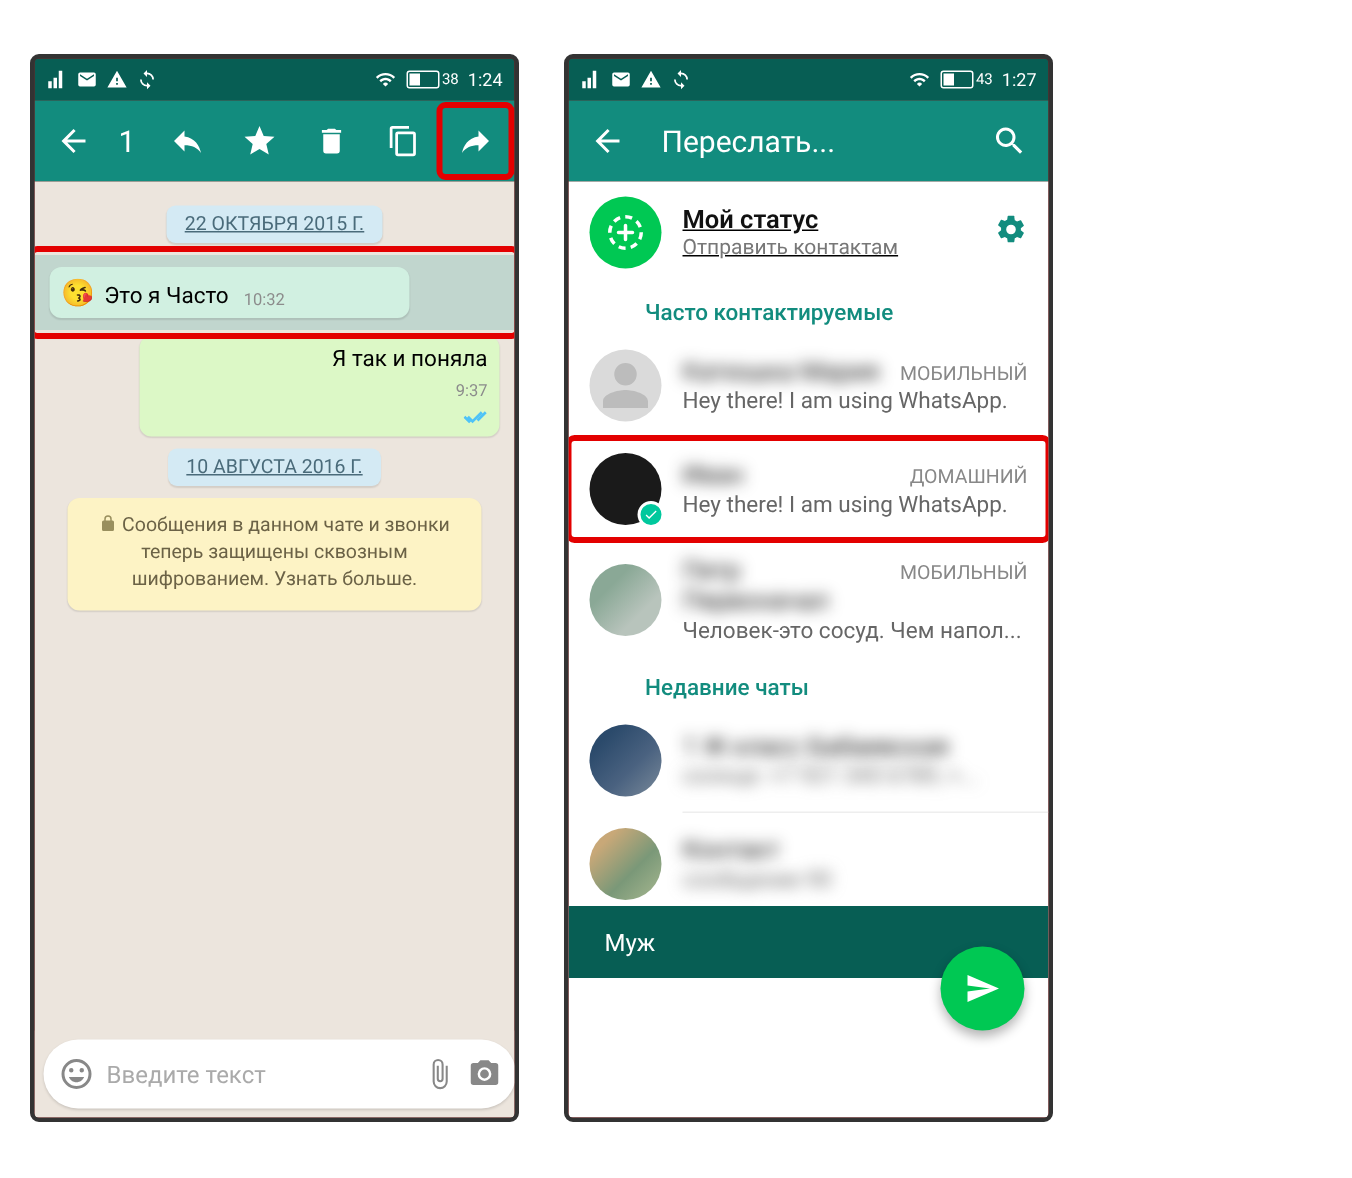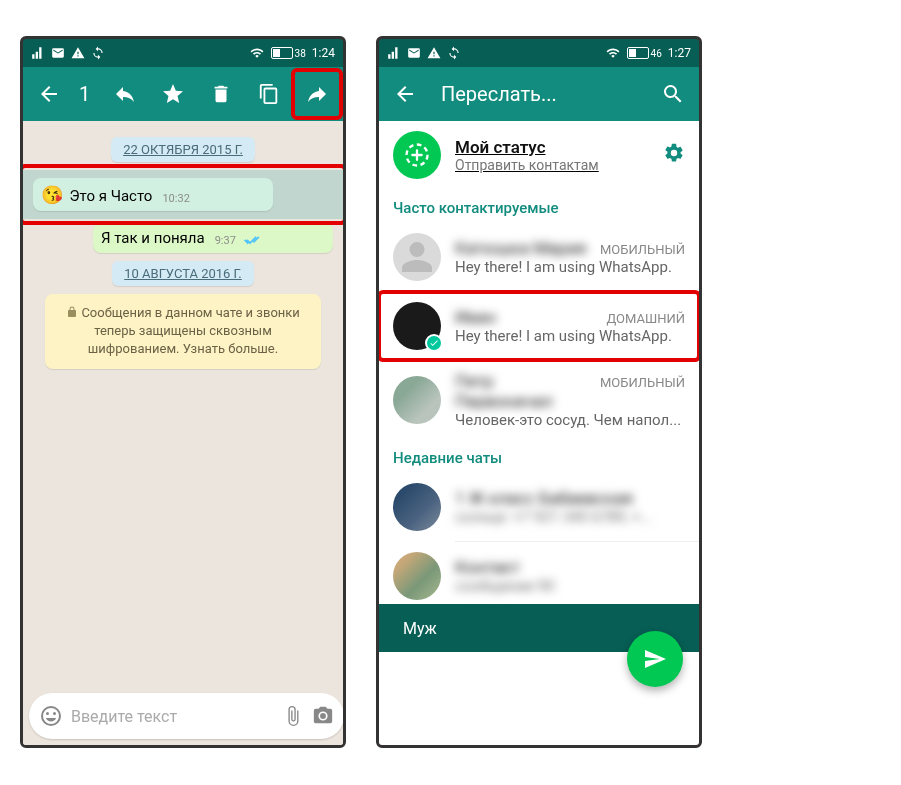--- a/index.html
+++ b/index.html
@@ -14,21 +14,21 @@
   .count { font-size: 20px; flex: 1; padding-left: 4px; }
   .screen-title { font-size: 20px; flex: 1; padding-left: 10px; }
   .red-box { position: absolute; border: 4px solid #e30000; border-radius: 6px; pointer-events: none; z-index: 10; }
   .chat-bg { flex: 1; background: #ece5dd; overflow: hidden; position: relative; display: flex; flex-direction: column; }
   .chat-scroll { flex: 1; padding: 8px 10px; overflow: hidden; }
   .date-pill { background: #d4eaf4; color: #4a6b7a; font-size: 13px; padding: 5px 12px; border-radius: 6px; display: block; width: fit-content; margin: 8px auto; box-shadow: 0 1px 1px rgba(0,0,0,.1); text-decoration: underline; }
   .bubble { max-width: 80%; padding: 6px 8px 6px 8px; border-radius: 8px; margin: 4px 0; box-shadow: 0 1px 1px rgba(0,0,0,.1); position: relative; font-size: 15px; display: flex; align-items: flex-end; gap: 6px; }
   .bubble.in { background: #fff; }
   .bubble.in.selected { background: #d1f0e1; }
   .row-selected { background: rgba(0, 150, 136, 0.18); margin: 0 -10px; padding: 4px 10px; }
-  .bubble.out { background: #dcf8c6; margin-left: auto; }
+  .bubble.out { background: #dcf8c6; margin-left: auto; flex-direction: column; }
   .btime { font-size: 11px; color: #8c8c8c; margin-left: 4px; }
   .ticks { display: inline-flex; margin-left: 2px; }
   .sys-pill { background: #fdf3c5; color: #6b6246; font-size: 13px; padding: 10px 14px; border-radius: 8px; margin: 8px auto; text-align: center; max-width: 92%; line-height: 1.4; box-shadow: 0 1px 1px rgba(0,0,0,.1); }
   .input-bar { display: flex; align-items: center; padding: 6px 6px; gap: 6px; background: #ece5dd; }
   .input-pill { flex: 1; background: #fff; border-radius: 24px; height: 46px; display: flex; align-items: center; padding: 0 10px; gap: 8px; box-shadow: 0 1px 2px rgba(0,0,0,.15); }
   .input-pill input { flex: 1; border: none; outline: none; font-size: 16px; color: #333; }
   .input-pill input::placeholder { color: #aaa; }
   .mic-fab { width: 46px; height: 46px; border-radius: 50%; background: #128c7e; display: flex; align-items: center; justify-content: center; cursor: pointer; }
   .mic-fab svg { fill: #fff; }
   .emoji { font-size: 18px; }
@@ -36,21 +36,21 @@
   .icon-btn { cursor: pointer; display: flex; }
 
   
   .body2 { flex: 1; background: #fff; overflow: hidden; display: flex; flex-direction: column; position: relative; }
   .my-status { display: flex; align-items: center; padding: 10px 14px; gap: 14px; }
   .status-av { width: 48px; height: 48px; border-radius: 50%; background: #00c853; display: flex; align-items: center; justify-content: center; }
   .status-txt { flex: 1; text-decoration: underline; }
   .status-txt .l1 { font-weight: 600; font-size: 17px; color: #111; }
   .status-txt .l2 { font-size: 14px; color: #777; }
   .gear { color: #777; cursor: pointer; }
-  .section-hdr { color: #128c7e; font-size: 15px; font-weight: 500; padding: 10px 14px 6px; }
+  .section-hdr { color: #128c7e; font-size: 15px; font-weight: 500; padding: 10px 29px 6px; margin-left: 22px; }
   .contact-row { display: flex; align-items: center; padding: 10px 14px; gap: 14px; position: relative; }
   .av { width: 48px; height: 48px; border-radius: 50%; background: #d0d0d0; flex-shrink: 0; position: relative; }
   .av.gray { background: #dadada; display: flex; align-items: center; justify-content: center; }
   .av.dark { background: #1a1a1a; }
   .av.blur1 { background: linear-gradient(135deg, #8aa896 30%, #b8c4bc 70%); }
   .av.blur2 { background: linear-gradient(135deg, #2b4a6b 20%, #4a6280 60%, #7a8a9a 100%); }
   .av.blur3 { background: linear-gradient(135deg, #c8a878 20%, #7a9878 60%, #a8b890 100%); }
   .check-badge { position: absolute; right: -2px; bottom: -2px; width: 18px; height: 18px; border-radius: 50%; background: #00c89d; border: 2px solid #fff; display: flex; align-items: center; justify-content: center; }
   .ct { flex: 1; min-width: 0; }
   .ct-top { display: flex; justify-content: space-between; align-items: baseline; gap: 8px; }
@@ -214,21 +214,21 @@
         </svg>
     </div>
     <div class="status-right">
       <svg width="16" height="14" viewBox="0 0 24 24">
           <path fill="#fff" d="M1 9l2 2c4.97-4.97 13.03-4.97 18 0l2-2C16.93 2.93 7.07 2.93 1 9zm8 8l3 3 3-3a4.24 4.24 0 0 0-6 0zm-4-4l2 2c2.76-2.76 7.24-2.76 10 0l2-2C15.14 9.14 8.86 9.14 5 13z"></path>
         </svg>
       <span class="batt">
           <span class="batt-box">
             <span class="batt-fill"></span>
           </span>
-          <span class="batt-num">46</span>
+          <span class="batt-num">43</span>
         </span>
       <span>1:27</span>
     </div>
   </div>
 
   <div class="wa-header">
     <div class="hbtn">
       <svg width="24" height="24" viewBox="0 0 24 24">
           <path d="M20 11H7.83l5.59-5.59L12 4l-8 8 8 8 1.41-1.41L7.83 13H20v-2z"></path>
         </svg>

